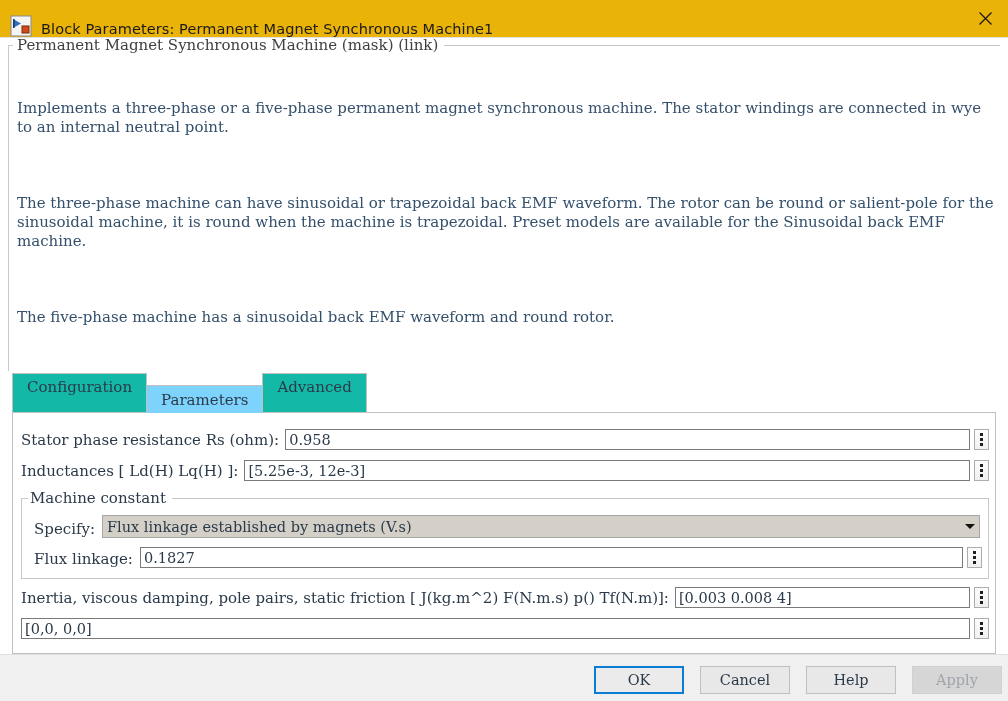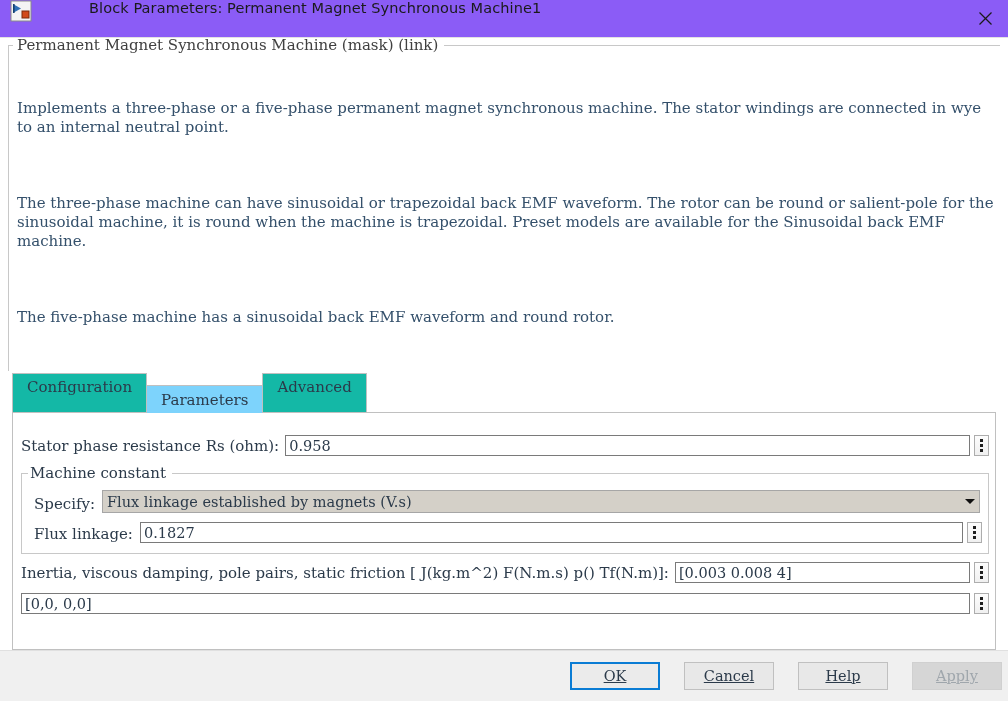--- a/index.html
+++ b/index.html
@@ -23,27 +23,26 @@
     background: #ffffff;
     display: flex;
     flex-direction: column;
     box-sizing: border-box;
   }
 
   
   .titlebar {
     height: 38px;
     min-height: 38px;
-    background: #8b5cf6;
-    display: flex;
-    align-items: flex-start;
+    background: #eab308;
+    display: flex;
+    align-items: flex-end;
     border-bottom: 1px solid #e2e2e2;
     position: relative;
     box-sizing: border-box;
-    gap: 48px;
   }
   .title-icon {
     width: 22px;
     height: 22px;
     margin-left: 10px;
     margin-right: 9px;
     flex: 0 0 auto;
     position: relative;
   }
   .title-text {
@@ -136,21 +135,21 @@
     padding-top: 7px;
     margin-bottom: -1px;
   }
 
   .tabpanel {
     border: 1px solid #c0c0c0;
     background: #ffffff;
     flex: 1 1 auto;
     margin-left: 4px;
     margin-right: 4px;
-    padding: 22px 4px 4px 4px;
+    padding: 16px 4px 4px 4px;
     box-sizing: border-box;
     position: relative;
     z-index: 2;
   }
 
   
   .row {
     display: flex;
     align-items: center;
     margin: 0 0 10px 0;
@@ -272,33 +271,32 @@
     border-top: 1px solid #e0e0e0;
     display: flex;
     align-items: center;
     justify-content: flex-end;
     padding-right: 6px;
     box-sizing: border-box;
   }
   .dlgbtn {
     width: 90px;
     height: 28px;
-    margin-left: 24px;
+    margin-left: 16px;
     font-family: "DejaVu Serif", "Liberation Serif", serif;
     font-size: 14.5px;
     color: #2b3a4a;
     background: #e8e8e8;
     border: 1px solid #c0c0c0;
     cursor: default;
     box-sizing: border-box;
     display: flex;
     align-items: center;
     justify-content: center;
     padding: 0;
-    text-decoration: underline;
   }
   .dlgbtn.default {
     border: 2px solid #0a7cd4;
     background: #ebebeb;
   }
   .dlgbtn.disabled {
     color: #9fa6ac;
     background: #d6d6d6;
     border: 1px solid #d0d0d0;
   }
@@ -348,20 +346,29 @@
       <div class="row">
         <span class="row-label">Stator phase resistance Rs (ohm):</span>
         <input class="txtfield" type="text" value="0.958" style="">
         <div class="dots-btn">
             <i></i>
             <i></i>
             <i></i>
           </div>
       </div>
 
+      <div class="row">
+        <span class="row-label">Inductances [ Ld(H) Lq(H) ]:</span>
+        <input class="txtfield" type="text" value="[5.25e-3, 12e-3]" style="">
+        <div class="dots-btn">
+            <i></i>
+            <i></i>
+            <i></i>
+          </div>
+      </div>
 
       <fieldset class="mc-group">
         <legend class="mc-legend">Machine constant</legend>
 
         <div class="mc-row">
           <span class="mc-label">Specify:</span>
           <div class="combo">
             <span class="combo-text">Flux linkage established by magnets (V.s)</span>
             <span class="combo-arrow">
                 <span class="caret"></span>

